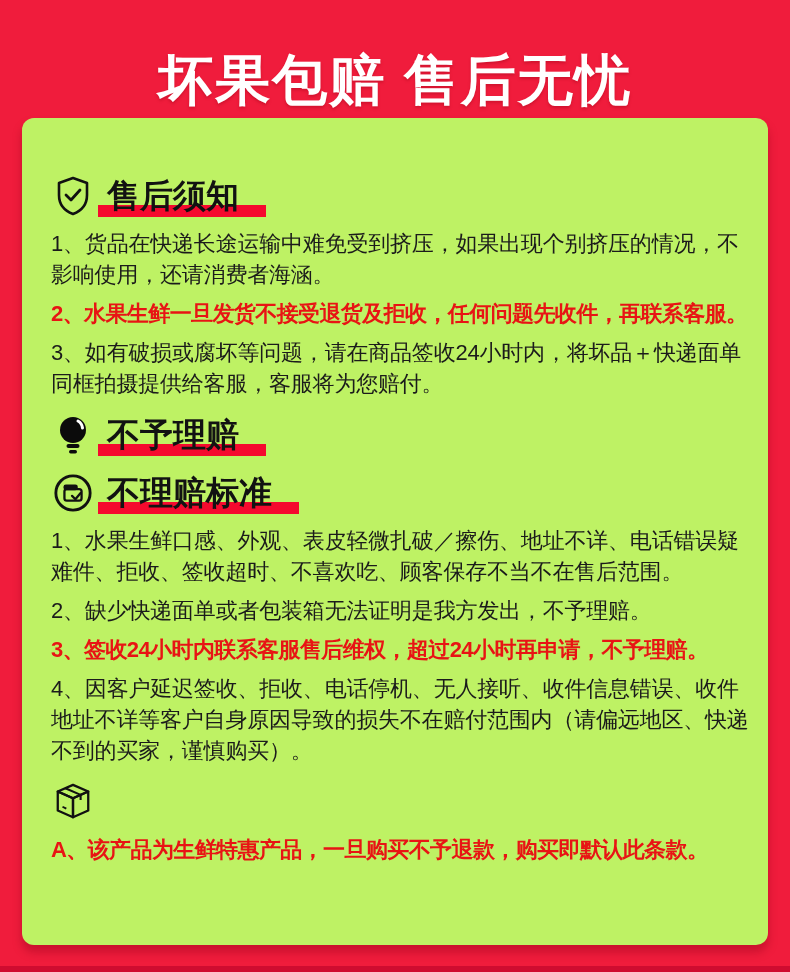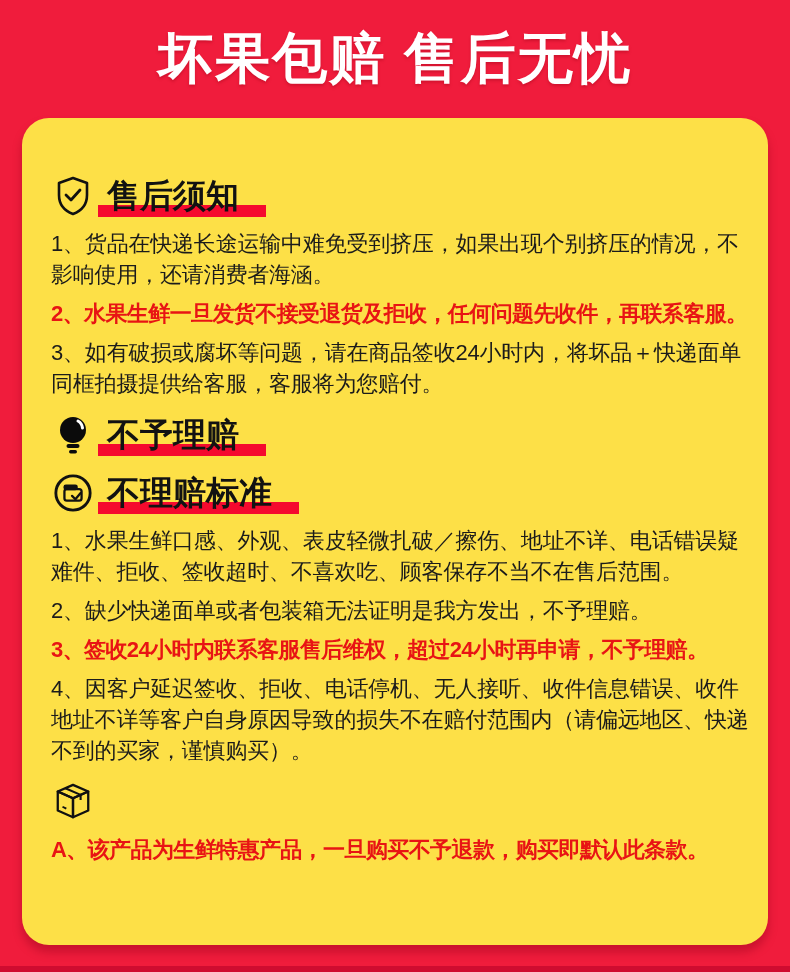--- a/index.html
+++ b/index.html
@@ -10,34 +10,34 @@
   }
   .page{
     position:relative;
     width:790px;height:972px;
     background:#f01c3c;
     overflow:hidden;
   }
   
   .banner{
     position:absolute;top:0;left:0;right:0;height:118px;
-    display:flex;align-items:center;justify-content:center;
+    display:flex;align-items:flex-end;justify-content:center;
   }
   .banner-title{
     color:#ffffff;
     font-size:55px;
     font-weight:800;
     letter-spacing:2px;
     text-shadow:0 2px 3px rgba(150,0,20,.35);
   }
   
   .card{
     position:absolute;left:22px;right:22px;top:118px;bottom:27px;
-    background:#fde047;
-    border-radius:27px;
+    background:#bef264;
+    border-radius:12px;
     box-shadow:0 7px 10px rgba(140,0,25,.40);
     padding:56px 35px 0 23px;
     box-sizing:border-box;
     overflow:hidden;
   }
   .bottom-strip{
     position:absolute;left:0;right:0;bottom:0;height:6px;
     background:#cf0c30;
   }
   

